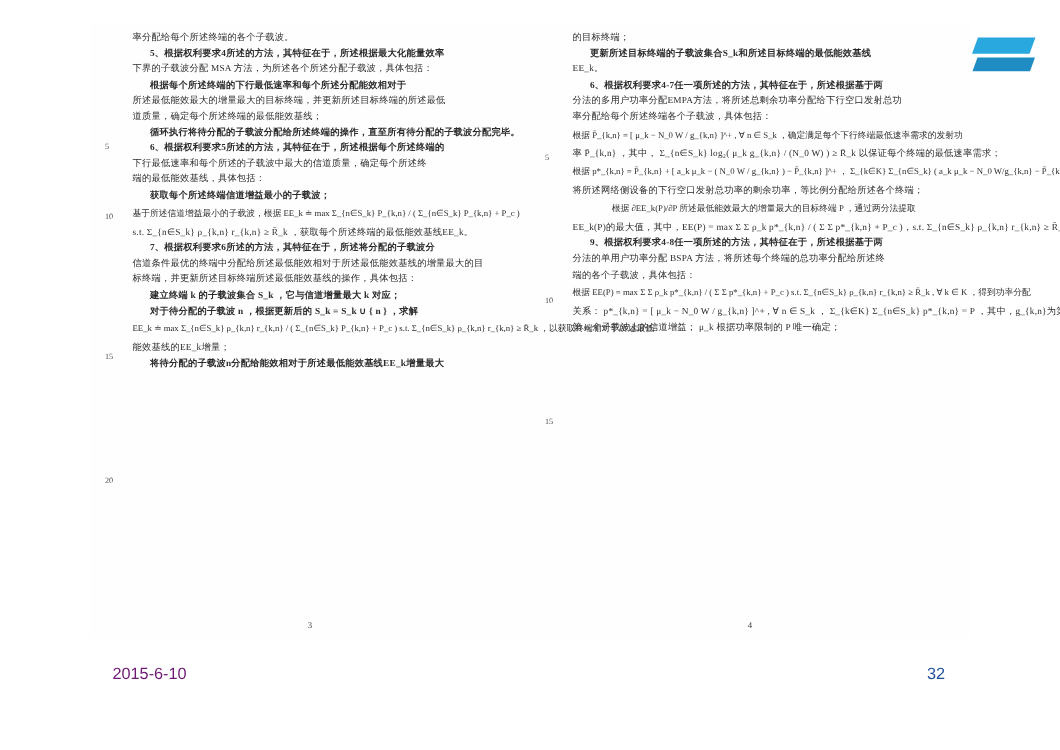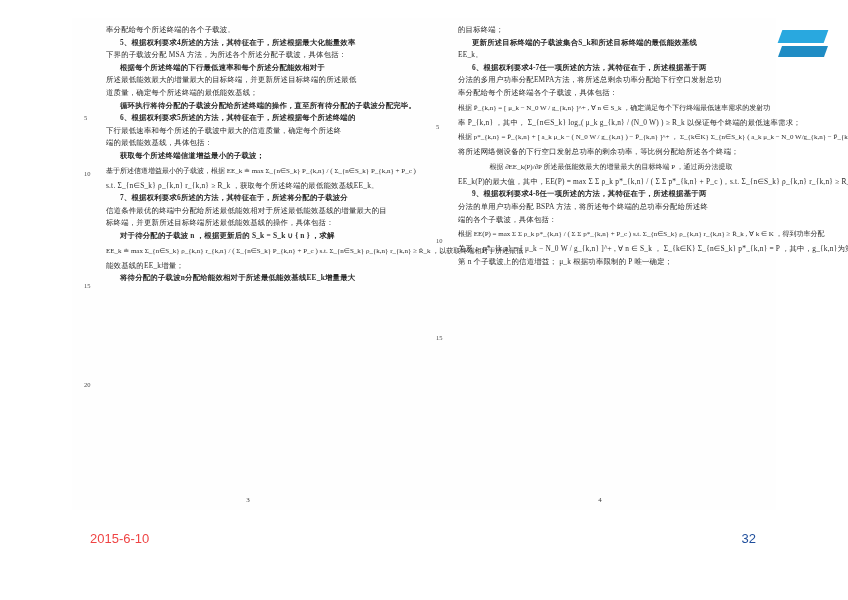--- a/index.html
+++ b/index.html
@@ -108,21 +108,21 @@
     color: #3a3a3a;
   }
 
   
   .footer-date {
     position: absolute;
     left: 90px;
     bottom: 34px;
     font-family: "Liberation Sans", sans-serif;
     font-size: 13px;
-    color: #ef4444;
+    color: #701a75;
   }
   .footer-page {
     position: absolute;
     right: 92px;
     bottom: 34px;
     font-family: "Liberation Sans", sans-serif;
     font-size: 13px;
     color: #1f4e9c;
   }
   .footer-rule {
@@ -163,20 +163,21 @@
             <p class="ln ind1">循环执行将待分配的子载波分配给所述终端的操作，直至所有待分配的子载波分配完毕。</p>
             <p class="ln ind1">6、根据权利要求5所述的方法，其特征在于，所述根据每个所述终端的</p>
             <p class="ln">下行最低速率和每个所述的子载波中最大的信道质量，确定每个所述终</p>
             <p class="ln">端的最低能效基线，具体包括：</p>
             <p class="ln ind1">获取每个所述终端信道增益最小的子载波；</p>
             <p class="formula">基于所述信道增益最小的子载波，根据 EE_k ≐ max  Σ_{n∈S_k} P_{k,n} / ( Σ_{n∈S_k} P_{k,n} + P_c )</p>
             <p class="ln">s.t. Σ_{n∈S_k} ρ_{k,n} r_{k,n} ≥ R̄_k ，获取每个所述终端的最低能效基线EE_k。</p>
             <p class="ln ind1">7、根据权利要求6所述的方法，其特征在于，所述将分配的子载波分</p>
             <p class="ln">信道条件最优的终端中分配给所述最低能效相对于所述最低能效基线的增量最大的目</p>
             <p class="ln">标终端，并更新所述目标终端所述最低能效基线的操作，具体包括：</p>
+            <p class="ln ind1">建立终端 k 的子载波集合 S_k ，它与信道增量最大 k 对应；</p>
             <p class="ln ind1">对于待分配的子载波 n ，根据更新后的 S_k = S_k ∪ { n } ，求解</p>
             <p class="formula">EE_k ≐ max  Σ_{n∈S_k} ρ_{k,n} r_{k,n} / ( Σ_{n∈S_k} P_{k,n} + P_c )    s.t. Σ_{n∈S_k} ρ_{k,n} r_{k,n} ≥ R̄_k ，以获取终端相对于所述最低</p>
             <p class="ln">能效基线的EE_k增量；</p>
             <p class="ln ind1">将待分配的子载波n分配给能效相对于所述最低能效基线EE_k增量最大</p>
           </div>
         <div class="page-num">3</div>
       </div>
 
       <div class="col right">
         <div id="right-gutters">

